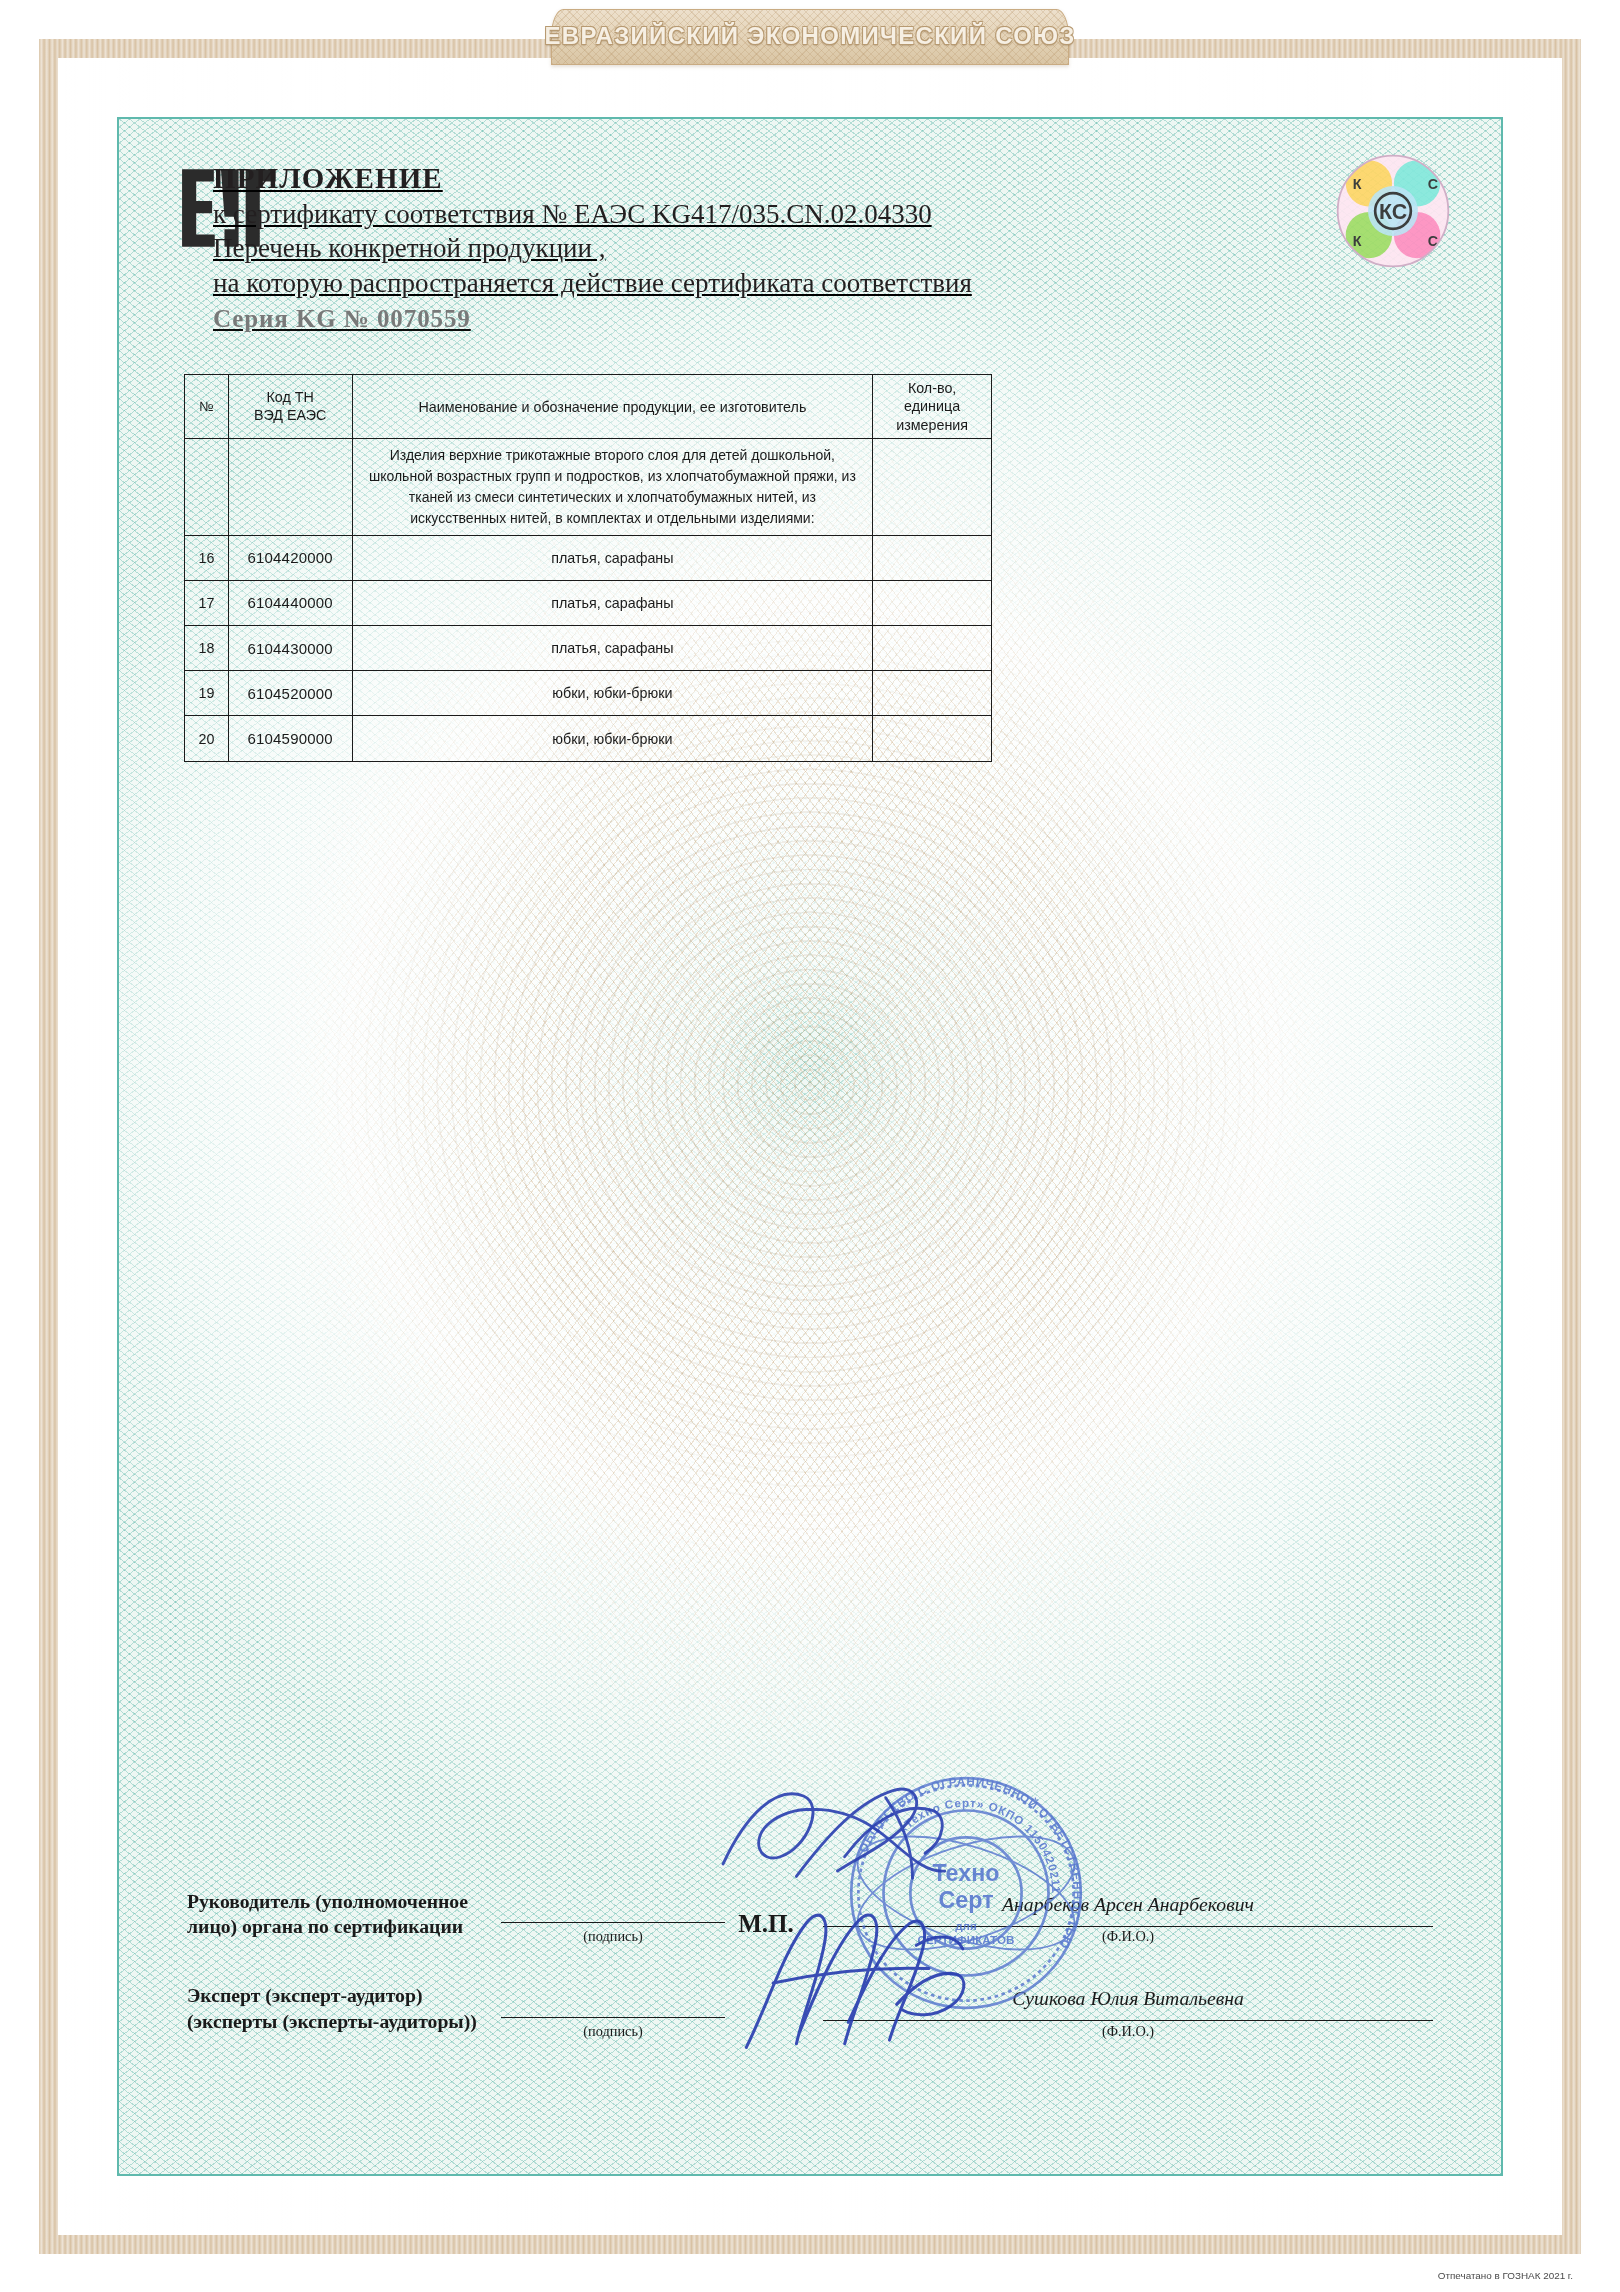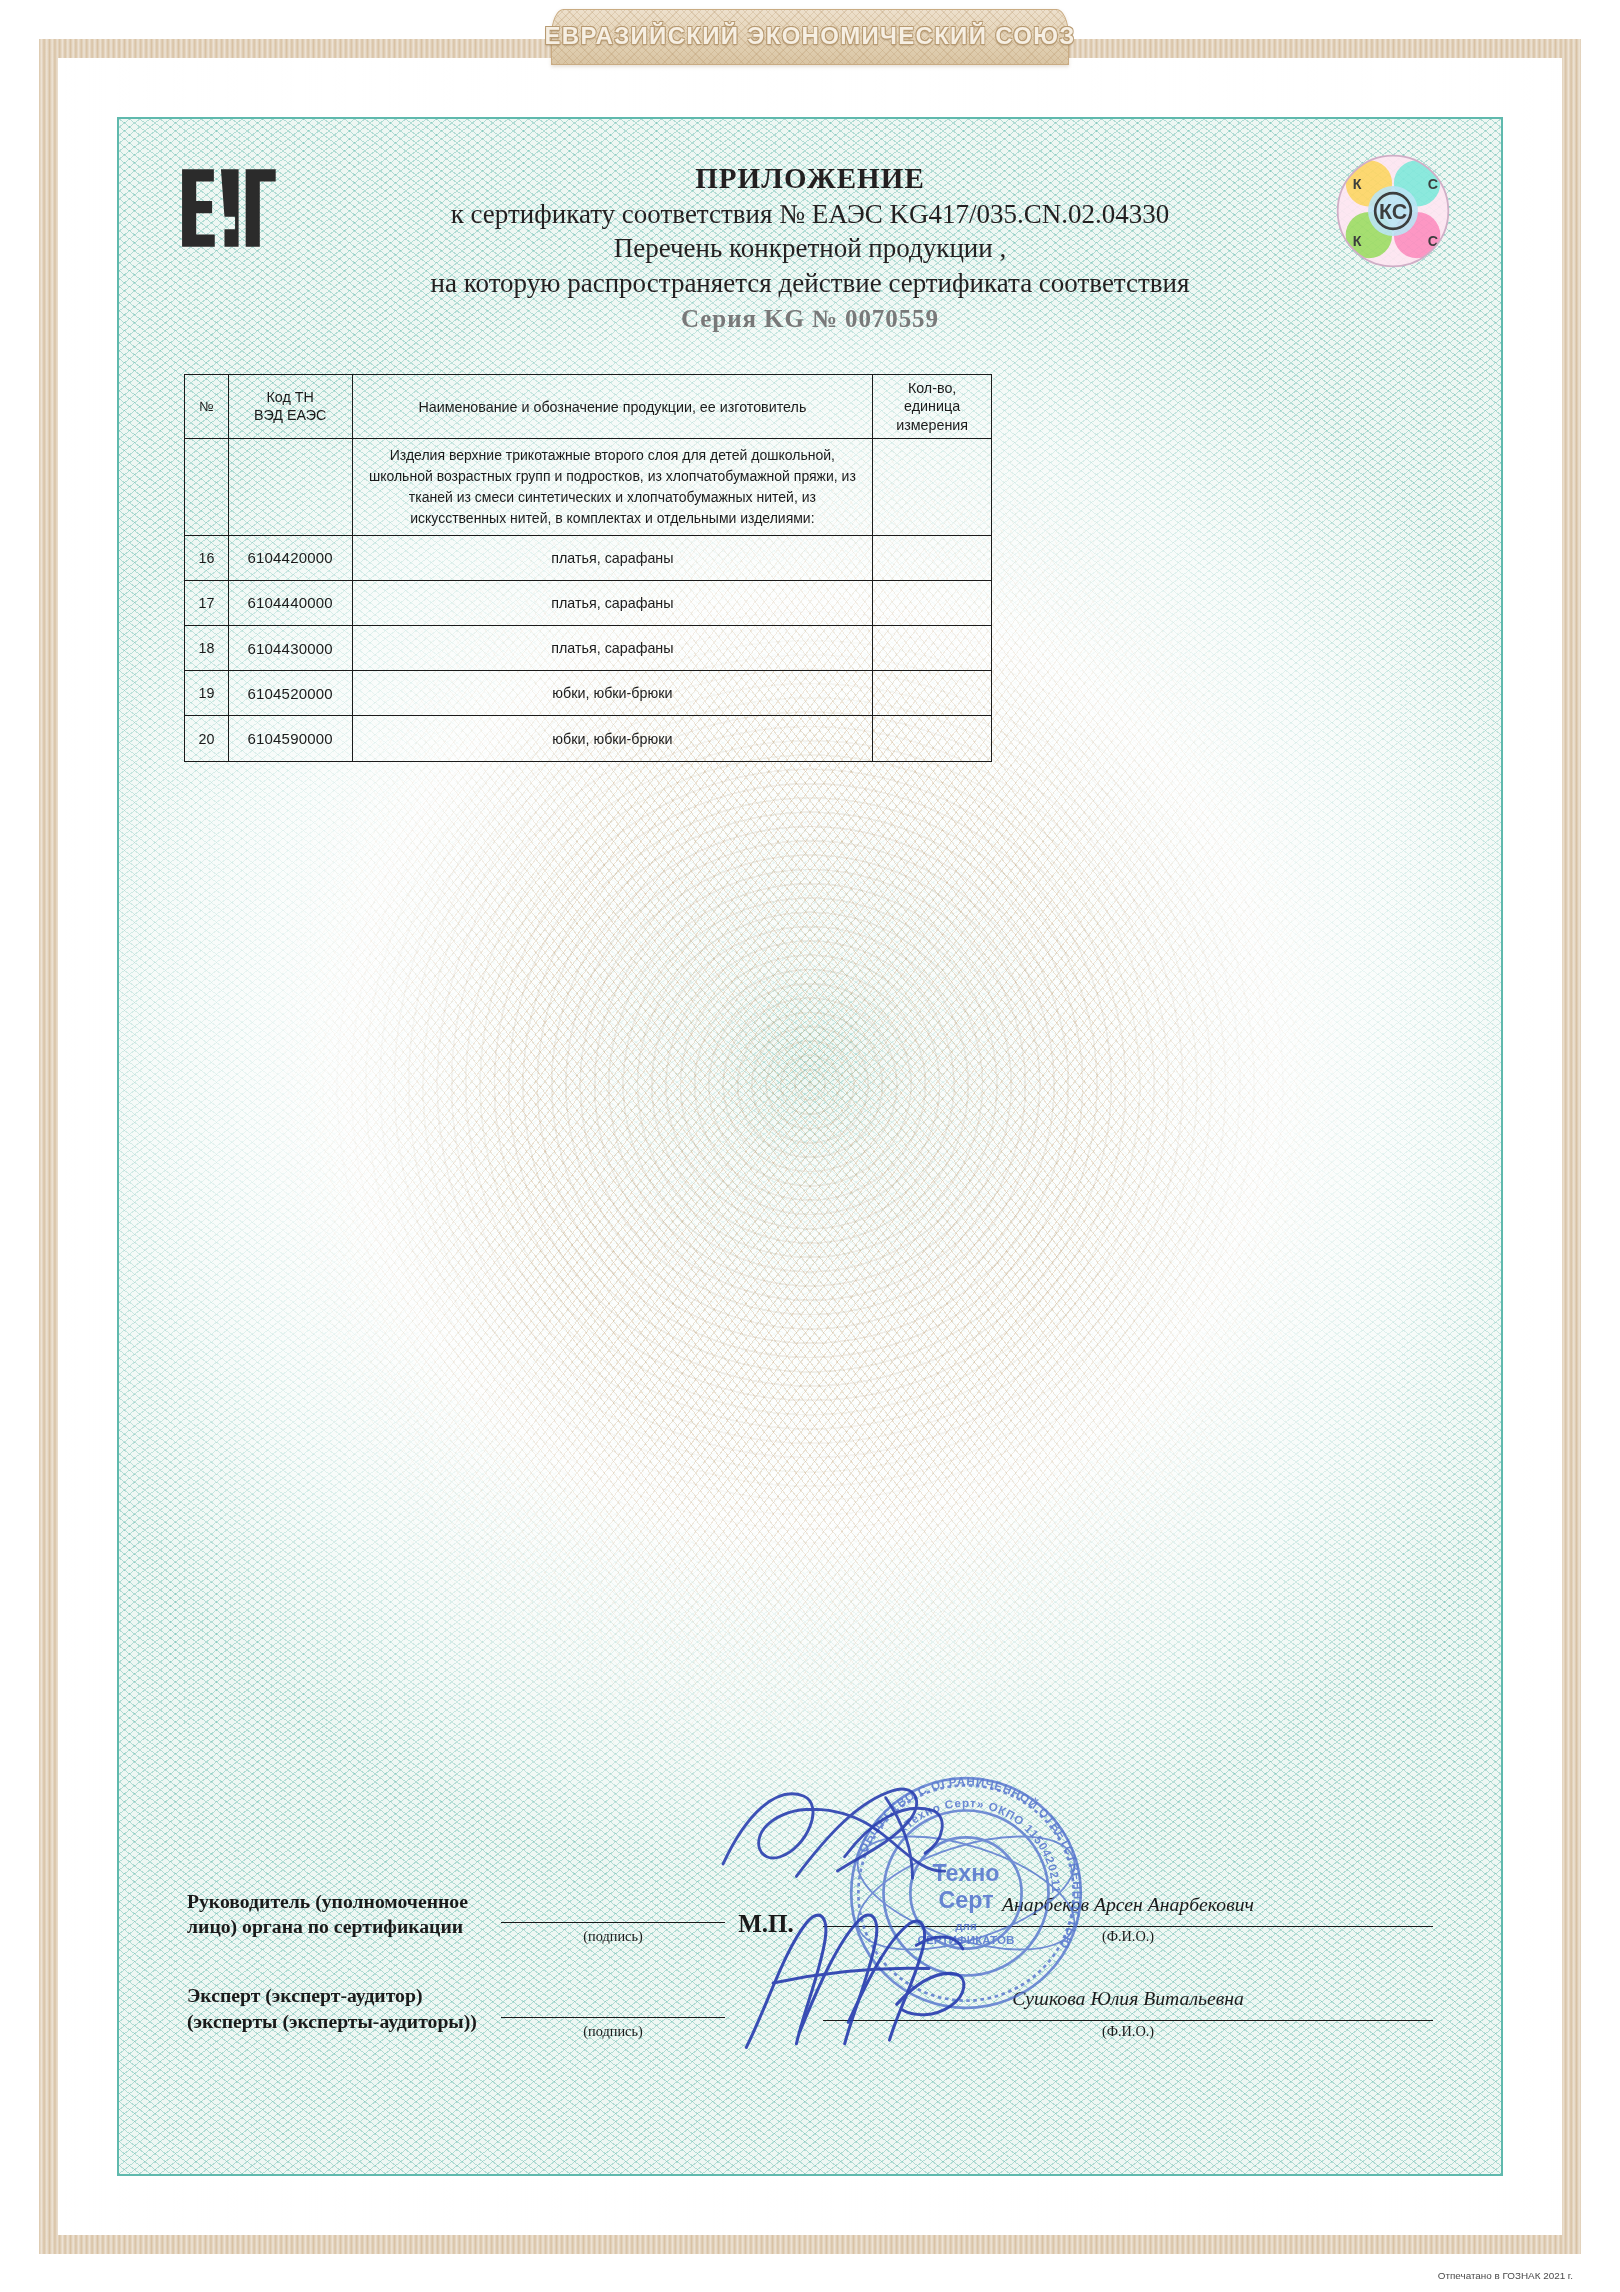--- a/index.html
+++ b/index.html
@@ -191,25 +191,26 @@
     top: 34px;
     width: 116px;
     height: 116px;
     z-index: 24;
     opacity: 0.92;
   }
 
   
   .title-block {
     position: absolute;
-    left: 107px;
+    left: 94px;
     right: 107px;
     top: 43px;
-    text-align: center;
+    text-align: left;
     z-index: 23;
+    text-decoration: underline;
   }
   .t-main {
     font-family: "Liberation Serif", serif;
     font-weight: bold;
     font-size: 29px;
     letter-spacing: 1.1px;
     color: #231f20;
     margin: 0 0 3.6px 0;
   }
   .t-line {

